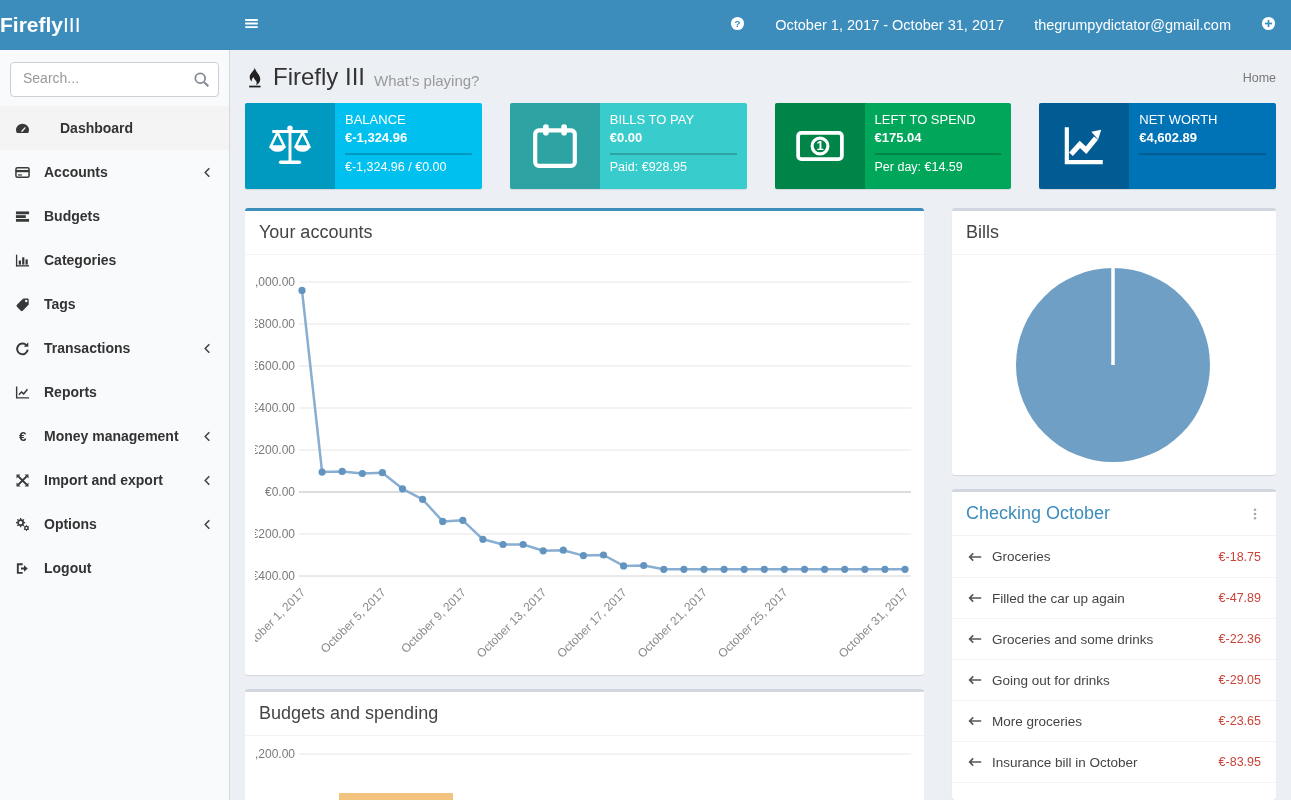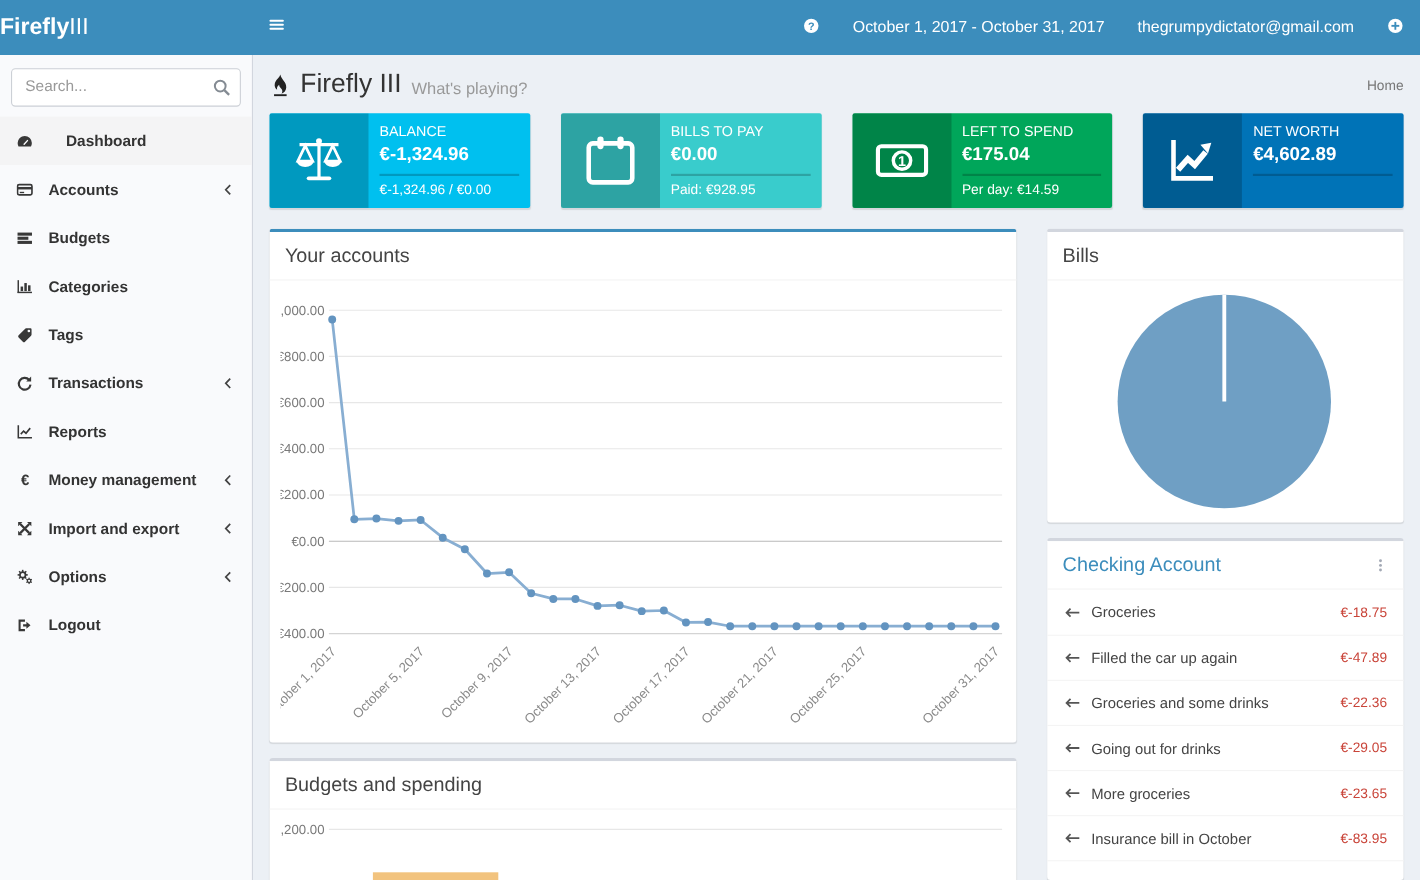--- a/index.html
+++ b/index.html
@@ -39,21 +39,21 @@
   .ch-title { font-size:24px; font-weight:normal; color:#333; }
   .ch-sub { font-size:15px; color:#999; margin-left:9px; padding-top:7px; }
   .breadcrumb { margin-left:auto; font-size:12.5px; color:#777; padding-top:2px; text-decoration:none; }
 
   .info-row { display:flex; gap:28px; margin-top:6px; }
   .info-box { flex:1; height:86px; border-radius:2px; display:flex; color:#fff; box-shadow:0 1px 1px rgba(0,0,0,.1); overflow:hidden; }
   .ib-icon { width:90px; background:rgba(0,0,0,.2); display:flex; align-items:center; justify-content:center; }
   .ib-icon svg { width:50px; height:50px; }
   .ib-body { flex:1; min-width:0; padding:9px 10px 0; display:flex; flex-direction:column; }
   .ib-label { font-size:13px; text-transform:uppercase; white-space:nowrap; }
-  .ib-value { font-size:17px; font-weight:bold; margin-top:3px; white-space:nowrap; }
+  .ib-value { font-size:13px; font-weight:bold; margin-top:3px; white-space:nowrap; }
   .ib-bar { height:2px; background:rgba(0,0,0,.2); margin:8px 0 5px; }
   .ib-desc { font-size:12.5px; white-space:nowrap; }
 
   .main-row { display:flex; gap:28px; margin-top:19px; align-items:flex-start; }
   .col-left { width:679px; } .col-right { width:324px; }
 
   .box { background:#fff; border-radius:3px; border-top:3px solid #d2d6de; box-shadow:0 1px 1px rgba(0,0,0,.1); margin-bottom:14px; }
   .box.primary { border-top-color:#3c8dbc; }
   .box-header { padding:11px 14px; border-bottom:1px solid #f4f4f4; display:flex; align-items:center; }
   .box-title { font-size:18px; color:#444; }
@@ -448,21 +448,21 @@
         <div class="box-body">
           <svg class="chart" id="bills-chart" width="302" height="200">
               <circle cx="151" cy="100" r="97" fill="#6f9fc4"></circle>
               <line x1="151" y1="100" x2="151" y2="3" stroke="#ffffff" stroke-width="3.5"></line>
             </svg>
         </div>
       </div>
 
       <div class="box">
         <div class="box-header">
-          <span class="box-title link">Checking Account</span>
+          <span class="box-title link">Checking October</span>
           <span class="box-tools"><svg viewBox="0 0 16 16">
                 <circle cx="8" cy="3.2" r="1.5"></circle>
                 <circle cx="8" cy="8" r="1.5"></circle>
                 <circle cx="8" cy="12.8" r="1.5"></circle>
               </svg></span>
         </div>
         <div id="txn-list">
             <div class="txn-row">
               <span class="txn-arrow"><svg viewBox="0 0 16 16" fill="none" stroke="currentColor" stroke-width="1.6">
                   <path d="M14.2 8H2.6M6.2 4.4L2.6 8l3.6 3.6"></path>

